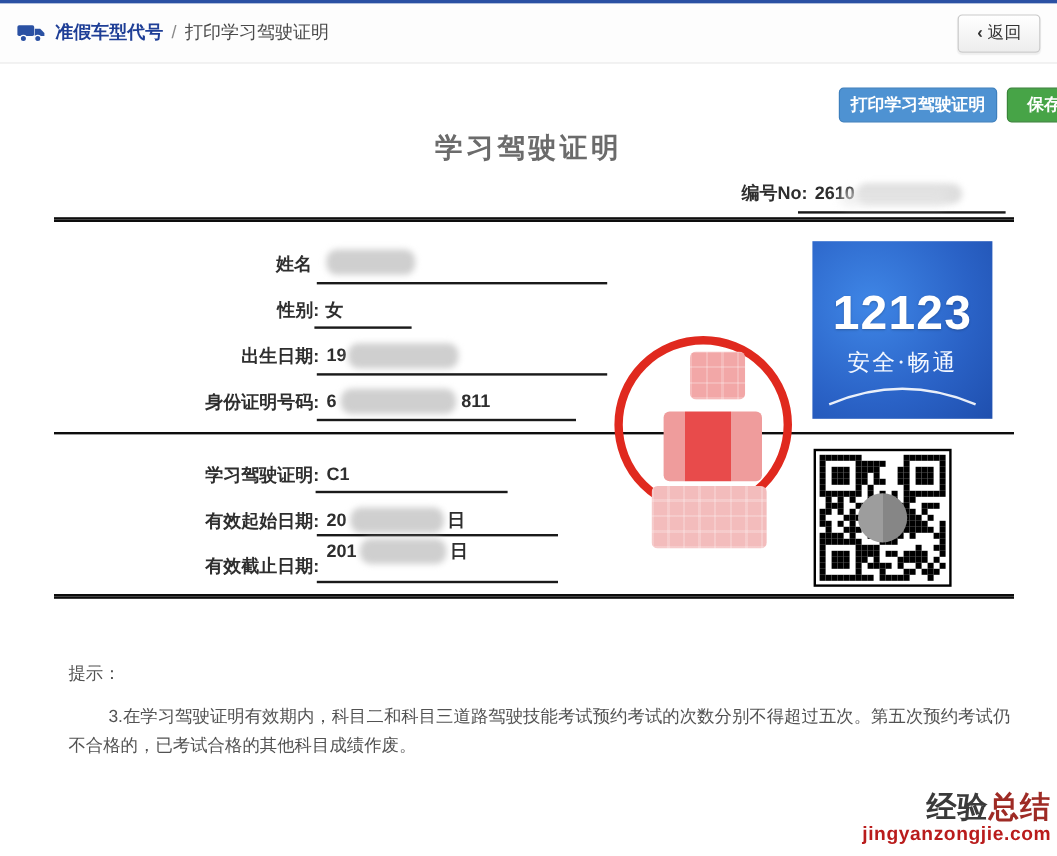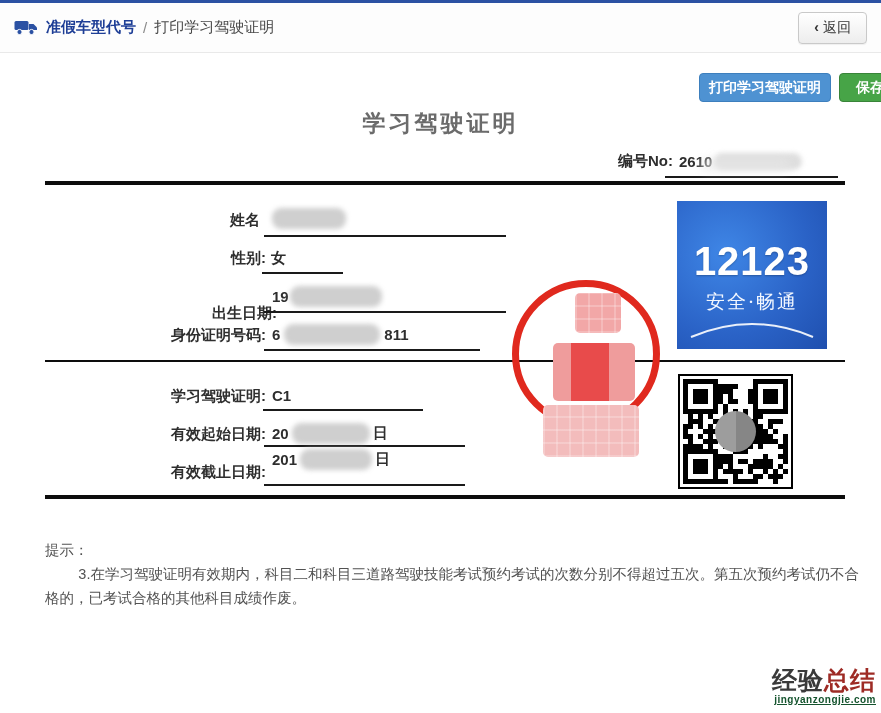--- a/index.html
+++ b/index.html
@@ -71,27 +71,27 @@
               repeating-linear-gradient(0deg, rgba(255,255,255,.22) 0 2px, transparent 2px 13px),
               repeating-linear-gradient(90deg, rgba(255,255,255,.22) 0 2px, transparent 2px 13px); }
   .m1 { left:56px; top:6px;  width:46px; height:40px; background-color:#f2a7a7; }
   .m2 { left:34px; top:56px; width:82px; height:58px;
         background-color:#ea6262;
         background:linear-gradient(90deg,#ef9c9c 0 22%, #e84b4b 22% 68%, #ef9c9c 68%); }
   .m3 { left:24px; top:118px; width:96px; height:52px; background-color:#f3bcbc; }
   
   .tips { position:absolute; left:45px; top:538px; width:814px; font-size:14.5px;
           color:#525252; line-height:24px; }
-  .tips p { text-indent:2.3em; margin:0; }
+  .tips p { text-indent:2.3em; margin:12px; }
   .tips .tips-label { text-indent:0; }
   
   .watermark { position:absolute; right:5px; bottom:8px; text-align:right; line-height:1.1; }
   .wm-line1 { font-size:25px; font-weight:bold; letter-spacing:1px; }
   .wm-black { color:#3a3a3a; } .wm-red { color:#9e2b25; }
-  .wm-domain { font-size:10px; font-weight:bold; color:#14532d; letter-spacing:.5px;text-decoration:underline; }
+  .wm-domain { font-size:16px; font-weight:bold; color:#b91c1c; letter-spacing:.5px; }
   .smudge { position:absolute; background:#e7e7e7; border-radius:12px; filter:blur(4px); opacity:.6; }
 </style>
 </head>
 <body>
 
 <div class="topline"></div>
 
 <div class="header">
   <span class="crumb-icon">
     <svg width="24" height="17" viewBox="0 0 24 17">
@@ -128,21 +128,21 @@
 <div class="flabel" style="left:50px; top:211px;">姓名</div>
 <div class="fvalue" style="top:208px;">
   <span class="blur" style="width:74px;height:21px;"></span>
 </div>
 <div class="uline" style="left:264px; top:235px; width:242px;"></div>
 
 <div class="flabel" style="left:56px; top:249px;">性别:</div>
 <div class="fvalue" style="left:271px; top:249px;">女</div>
 <div class="uline" style="left:262px; top:272px; width:81px;"></div>
 
-<div class="flabel" style="left:67px; top:288px;margin-top:16px;">出生日期:</div>
+<div class="flabel" style="left:56px; top:288px;">出生日期:</div>
 <div class="fvalue" style="top:286px;">
   <span>19</span>
   <span class="blur" style="width:92px;height:21px;margin-left:1px;"></span>
 </div>
 <div class="uline" style="left:264px; top:311px; width:242px;"></div>
 
 <div class="flabel" style="left:56px; top:326px;">身份证明号码:</div>
 <div class="fvalue" style="top:324px;">
   <span>6</span>
   <span class="blur" style="width:96px;height:21px;margin:0 4px;"></span>

